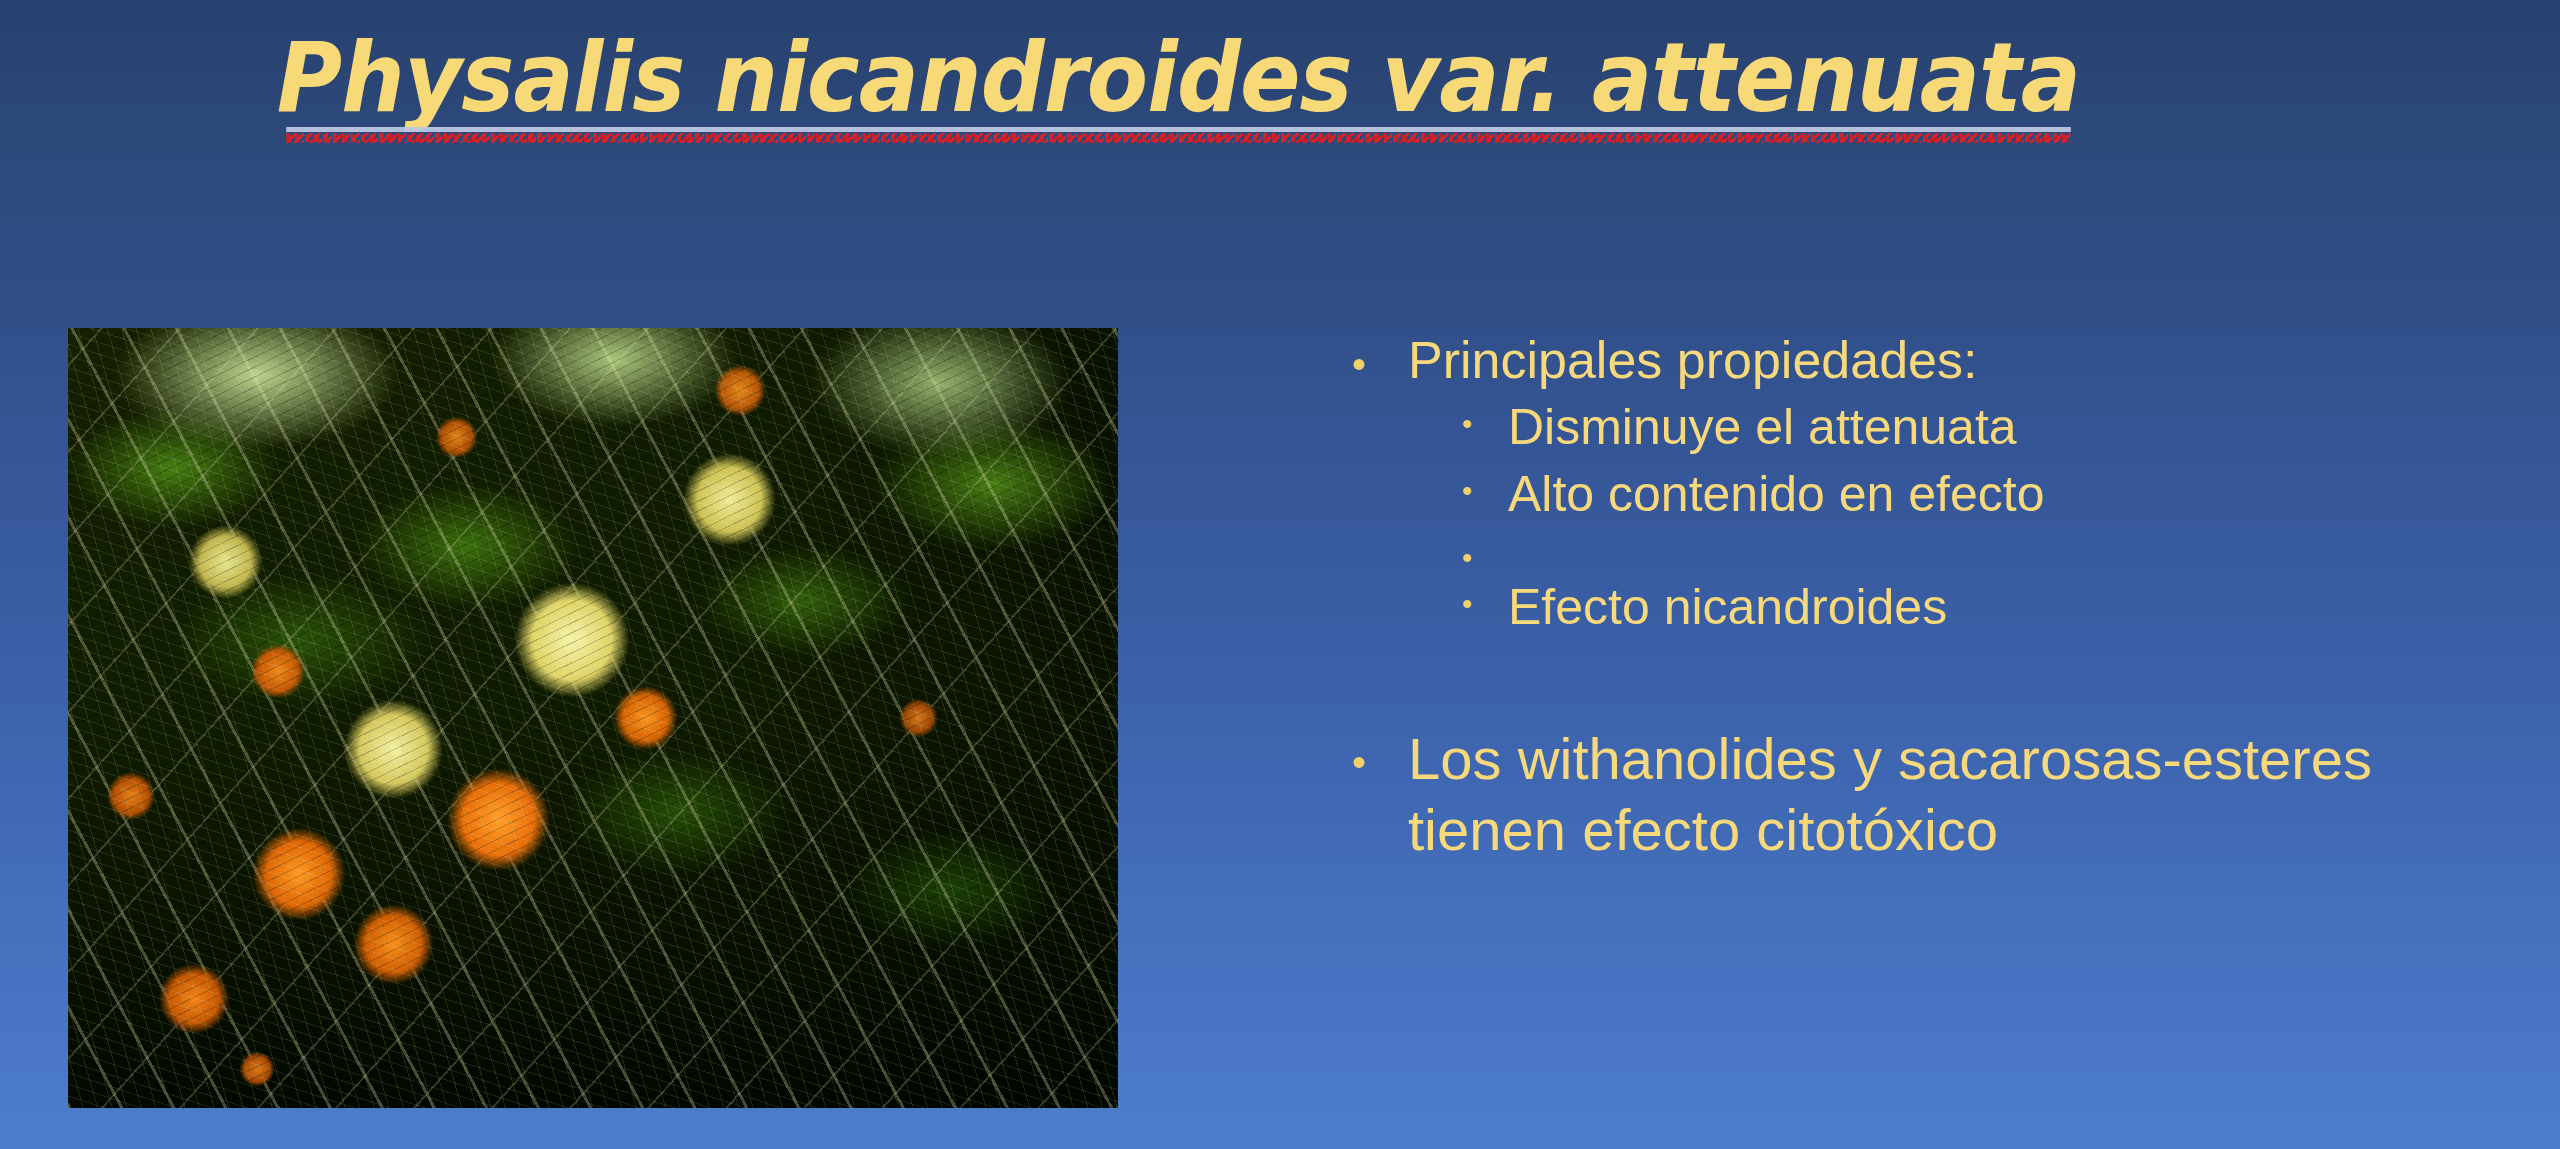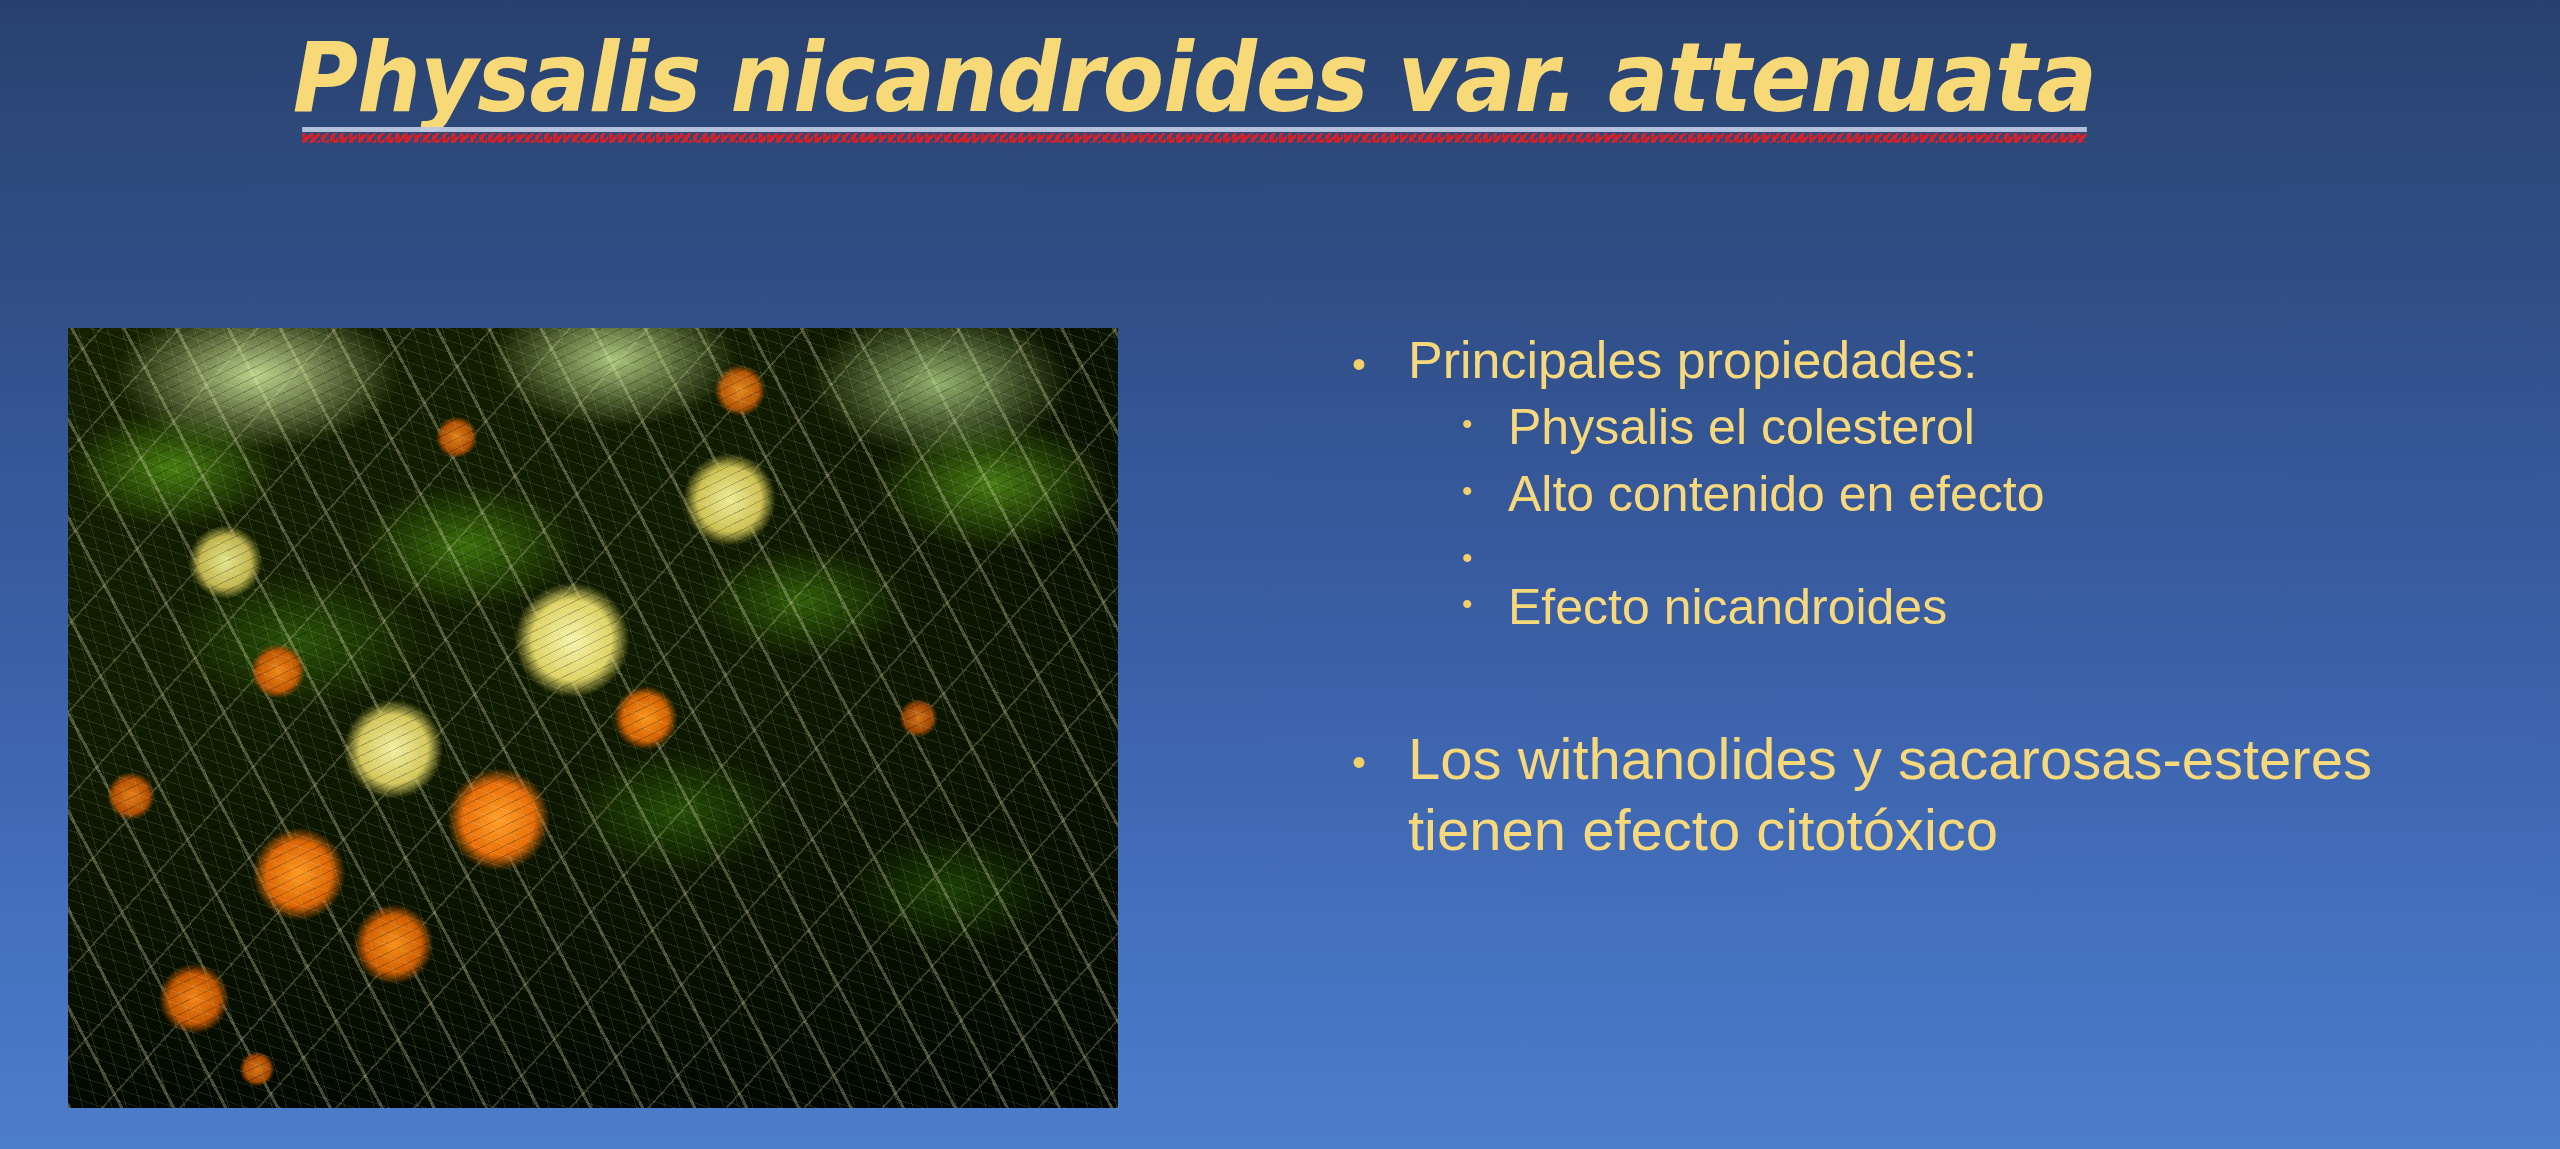--- a/index.html
+++ b/index.html
@@ -25,21 +25,21 @@
         #37599c 45%,
         #3d63ac 62%,
         #4470bd 80%,
         #4b7ac8 95%,
         #4d7ecb 100%);
   }
 
   
   #title-block {
     position: absolute;
-    left: 16px;
+    left: 0;
     top: 28px;
     width: 2356px;
     text-align: center;
     pointer-events: none;
   }
   #title-text {
     display: inline-block;
     position: relative;
     font-family: "DejaVu Sans", sans-serif;
     font-size: 96px;
@@ -270,21 +270,21 @@
 
   <div id="body-block">
 
     <div class="bullet-row lvl1">
       <span class="bullet-dot">•</span>
       <span class="bullet-text">Principales propiedades:</span>
     </div>
 
     <div class="bullet-row lvl2">
       <span class="bullet-dot">•</span>
-      <span class="bullet-text">Physalis el colesterol</span>
+      <span class="bullet-text">Disminuye el attenuata</span>
     </div>
 
     <div class="bullet-row lvl2">
       <span class="bullet-dot">•</span>
       <span class="bullet-text">Alto contenido en efecto</span>
     </div>
 
     <div class="bullet-row lvl2">
       <span class="bullet-dot">•</span>
     </div>

